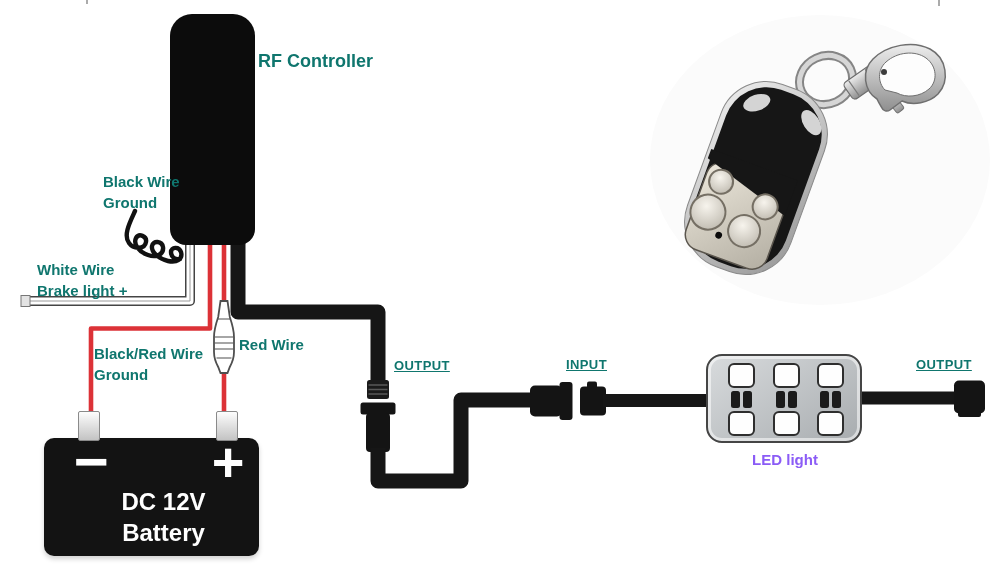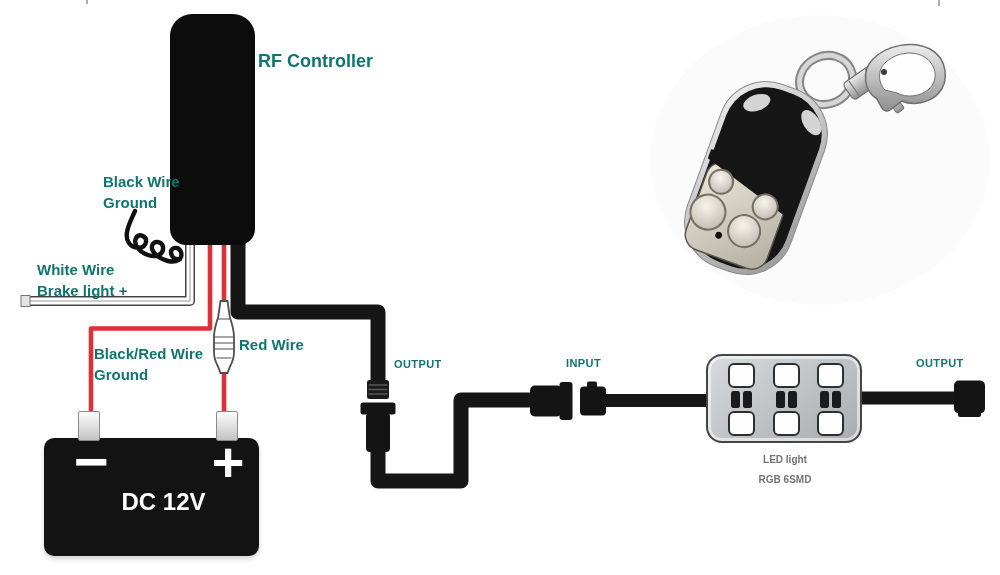--- a/index.html
+++ b/index.html
@@ -5,21 +5,21 @@
   html,body{margin:0;padding:0;background:#ffffff;}
   .stage{
     position:relative;width:1000px;height:575px;background:#ffffff;overflow:hidden;
     font-family:"Liberation Sans","DejaVu Sans",sans-serif;color:#1b1b1b;
   }
   .stage svg{position:absolute;left:0;top:0;}
   .abs{position:absolute;}
   .lbl{position:absolute;font-weight:700;color:#0f766e;white-space:nowrap;}
   .lbl .ln{display:block;}
   .lbl-15{font-size:15px;line-height:21px;}
-  .lbl-port{font-size:11px;letter-spacing:.4px;}
+  .lbl-port{font-size:13px;letter-spacing:.4px;text-decoration:underline;}
   .lbl-title{font-size:18px;}
   
   .controller{left:170px;top:14px;width:85px;height:231px;background:#0c0c0c;
     border-radius:22px 22px 16px 16px;z-index:2;}
   
   .battery{left:44px;top:438px;width:215px;height:118px;background:#131313;
     border-radius:10px;z-index:2;box-shadow:0 3px 5px rgba(0,0,0,.18);}
   .battery .sym{position:absolute;width:52px;height:60px;line-height:60px;text-align:center;
     color:#fff;font-weight:700;top:-6px;}
   .battery .sym-minus{left:21px;font-size:60px;}
@@ -31,21 +31,21 @@
   .terminal.t-left{left:78px;top:411px;}
   .terminal.t-right{left:216px;top:411px;}
   
   .led-module{left:706px;top:354px;width:156px;height:89px;border:2px solid #454545;
     border-radius:16px;background:linear-gradient(145deg,#d8dbdd,#a8acaf);
     box-shadow:inset 0 0 0 3px rgba(255,255,255,.55);z-index:2;box-sizing:border-box;}
   .led-cell{position:absolute;width:27px;height:25px;background:#fefefe;border:2px solid #2e2e2e;
     border-radius:6px;box-sizing:border-box;}
   .led-chip{position:absolute;width:9px;height:17px;background:#1b1b1b;border-radius:2.5px;}
   .led-label{left:714px;top:450px;width:142px;text-align:center;font-weight:700;
-    font-size:10px;line-height:20px;color:#737373;z-index:3;}
+    font-size:15px;line-height:20px;color:#8b5cf6;z-index:3;}
   .z3{z-index:3;}
   .artifact{width:2px;background:#ababab;z-index:1;}
 </style>
 </head>
 <body>
 
 <div class="stage">
 
   <svg width="1000" height="575" viewBox="0 0 1000 575">
     <defs>
@@ -160,20 +160,21 @@
   <div class="abs artifact" style="left:86px;top:0;height:4px;"></div>
   <div class="abs artifact" style="left:938px;top:0;height:6px;"></div>
 
   <div class="abs controller"></div>
 
   <div class="abs battery">
     <span class="sym sym-minus">−</span>
     <span class="sym sym-plus">+</span>
     <div class="btxt">
       <span class="ln">DC 12V</span>
+      <span class="ln" style="display:block">Battery</span>
     </div>
   </div>
   <div class="abs terminal t-left"></div>
   <div class="abs terminal t-right"></div>
 
   <div class="abs led-module">
     <div class="led-cell" style="left:20px;top:7px;"></div>
     <div class="led-cell" style="left:64.5px;top:7px;"></div>
     <div class="led-cell" style="left:109px;top:7px;"></div>
     <div class="led-chip" style="left:23px;top:35px;"></div>
@@ -207,16 +208,15 @@
   <div class="lbl lbl-15 z3" style="left:239px;top:334px;">Red Wire</div>
 
   <div class="lbl lbl-port z3" style="left:394px;top:358px;">OUTPUT</div>
 
   <div class="lbl lbl-port z3" style="left:554px;top:357px;margin-left:12px;">INPUT</div>
 
   <div class="lbl lbl-port z3" style="left:916px;top:357px;">OUTPUT</div>
 
   <div class="lbl led-label abs">
     <span class="ln">LED light</span>
-    <span class="ln">RGB 6SMD</span>
   </div>
 
 </div>
 
 </body></html>

